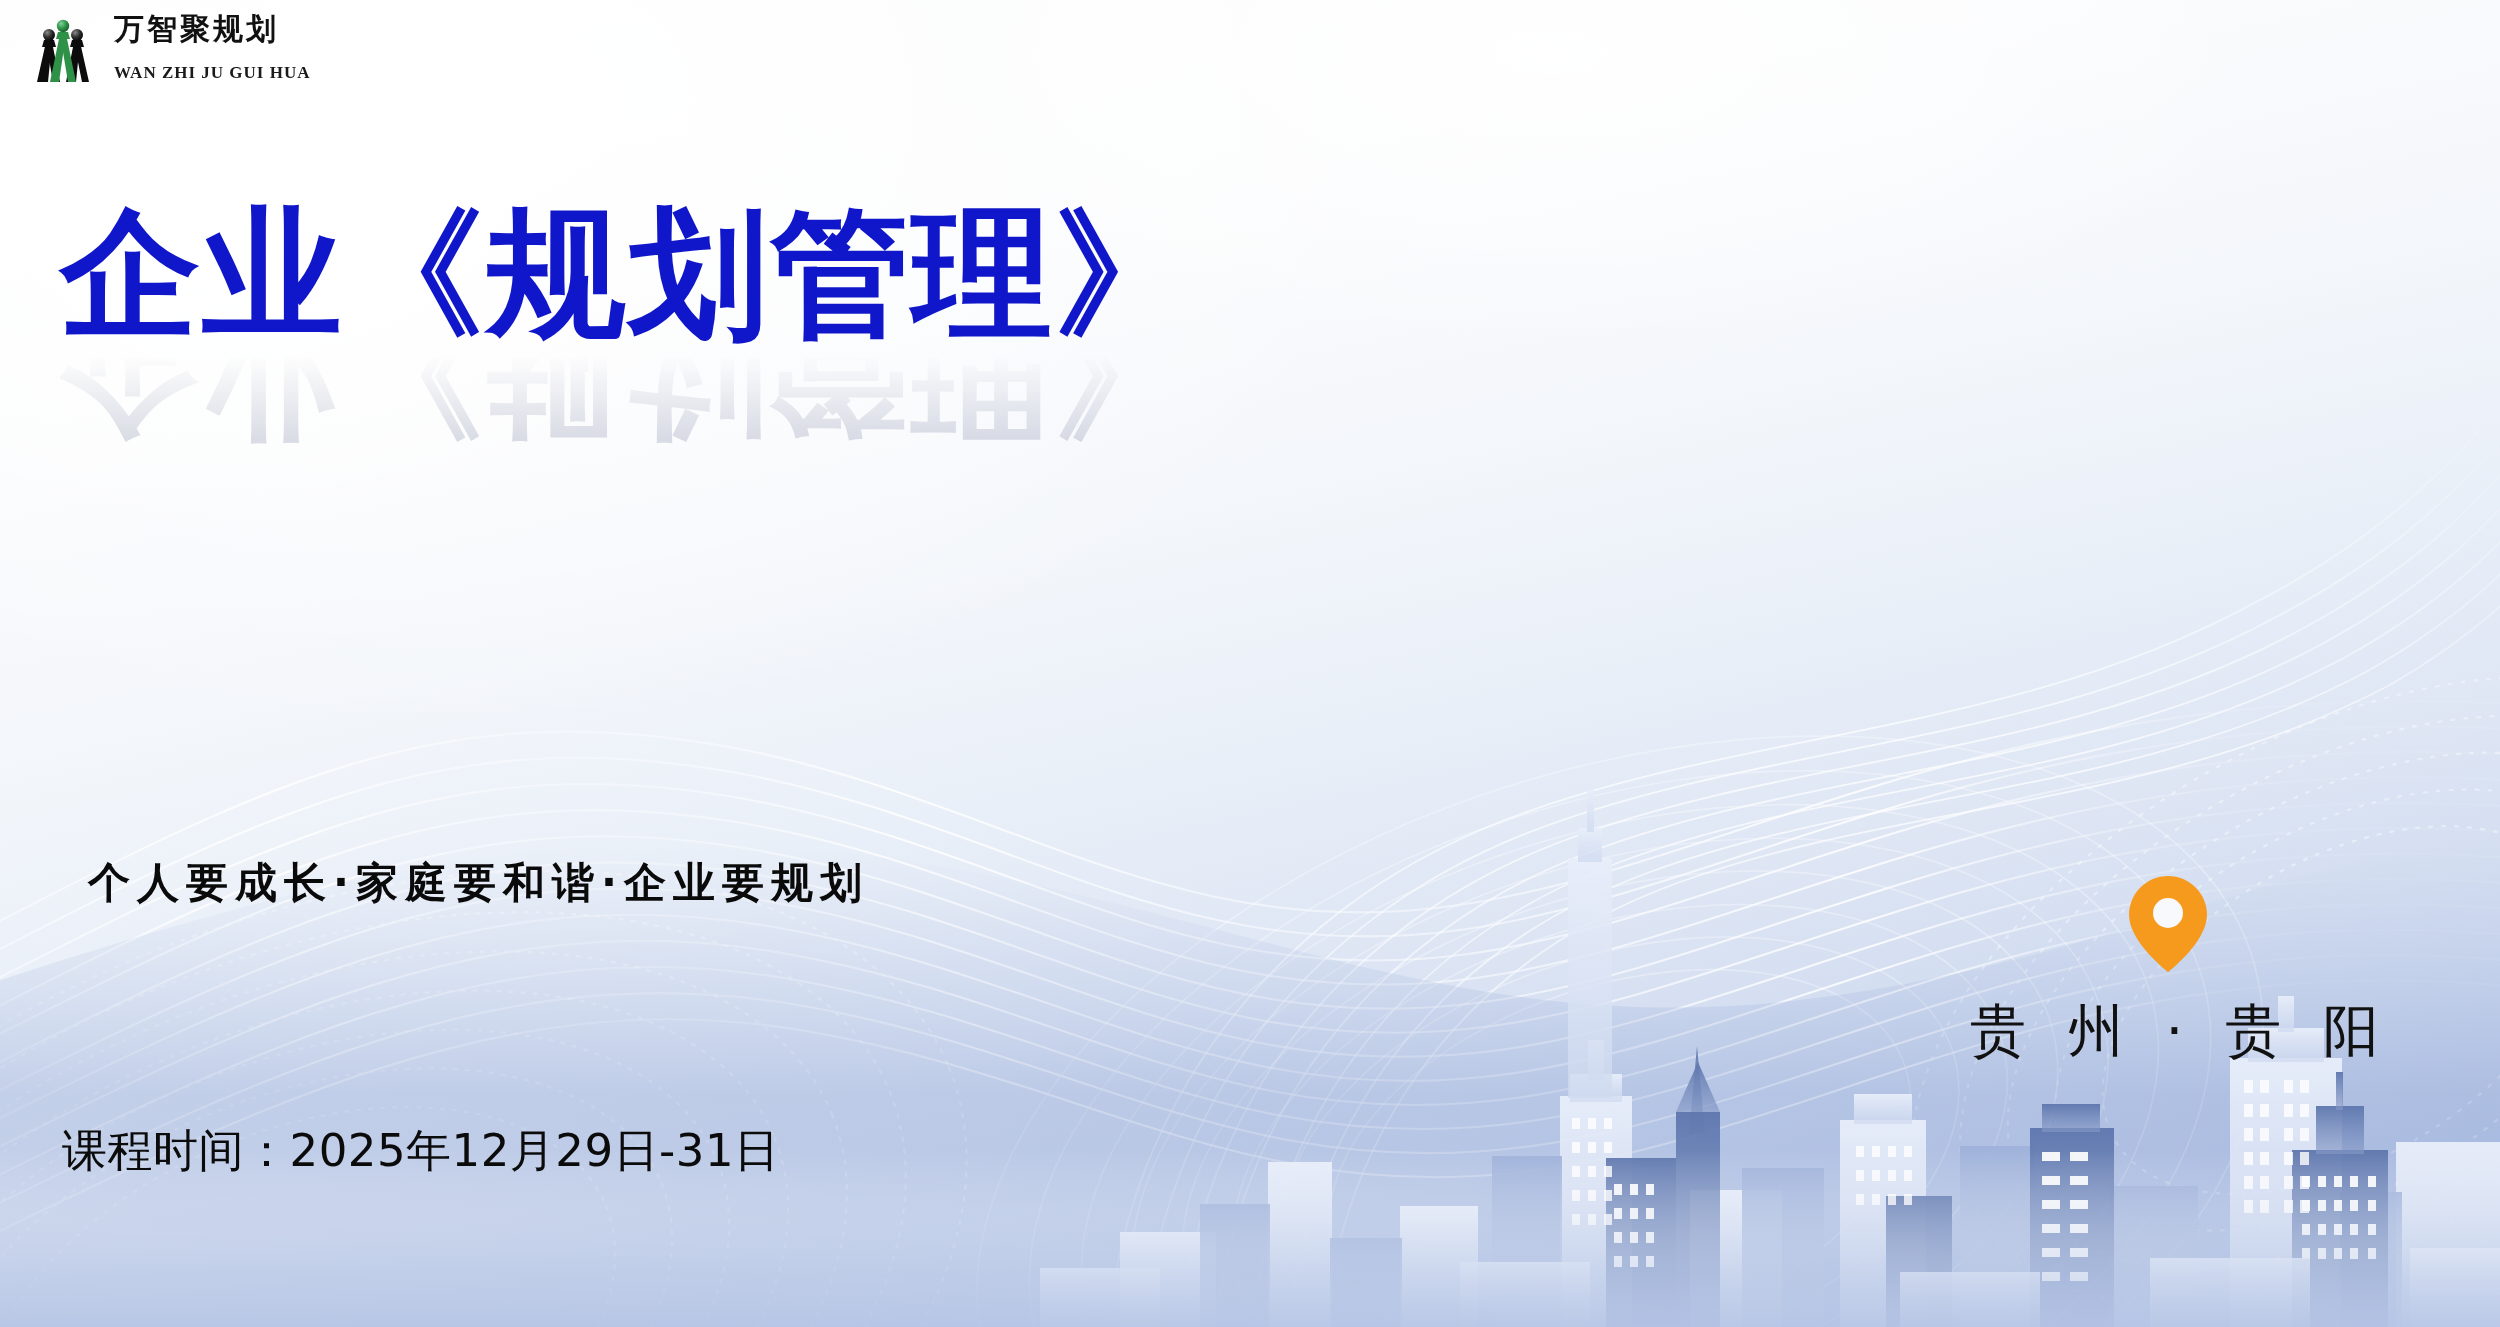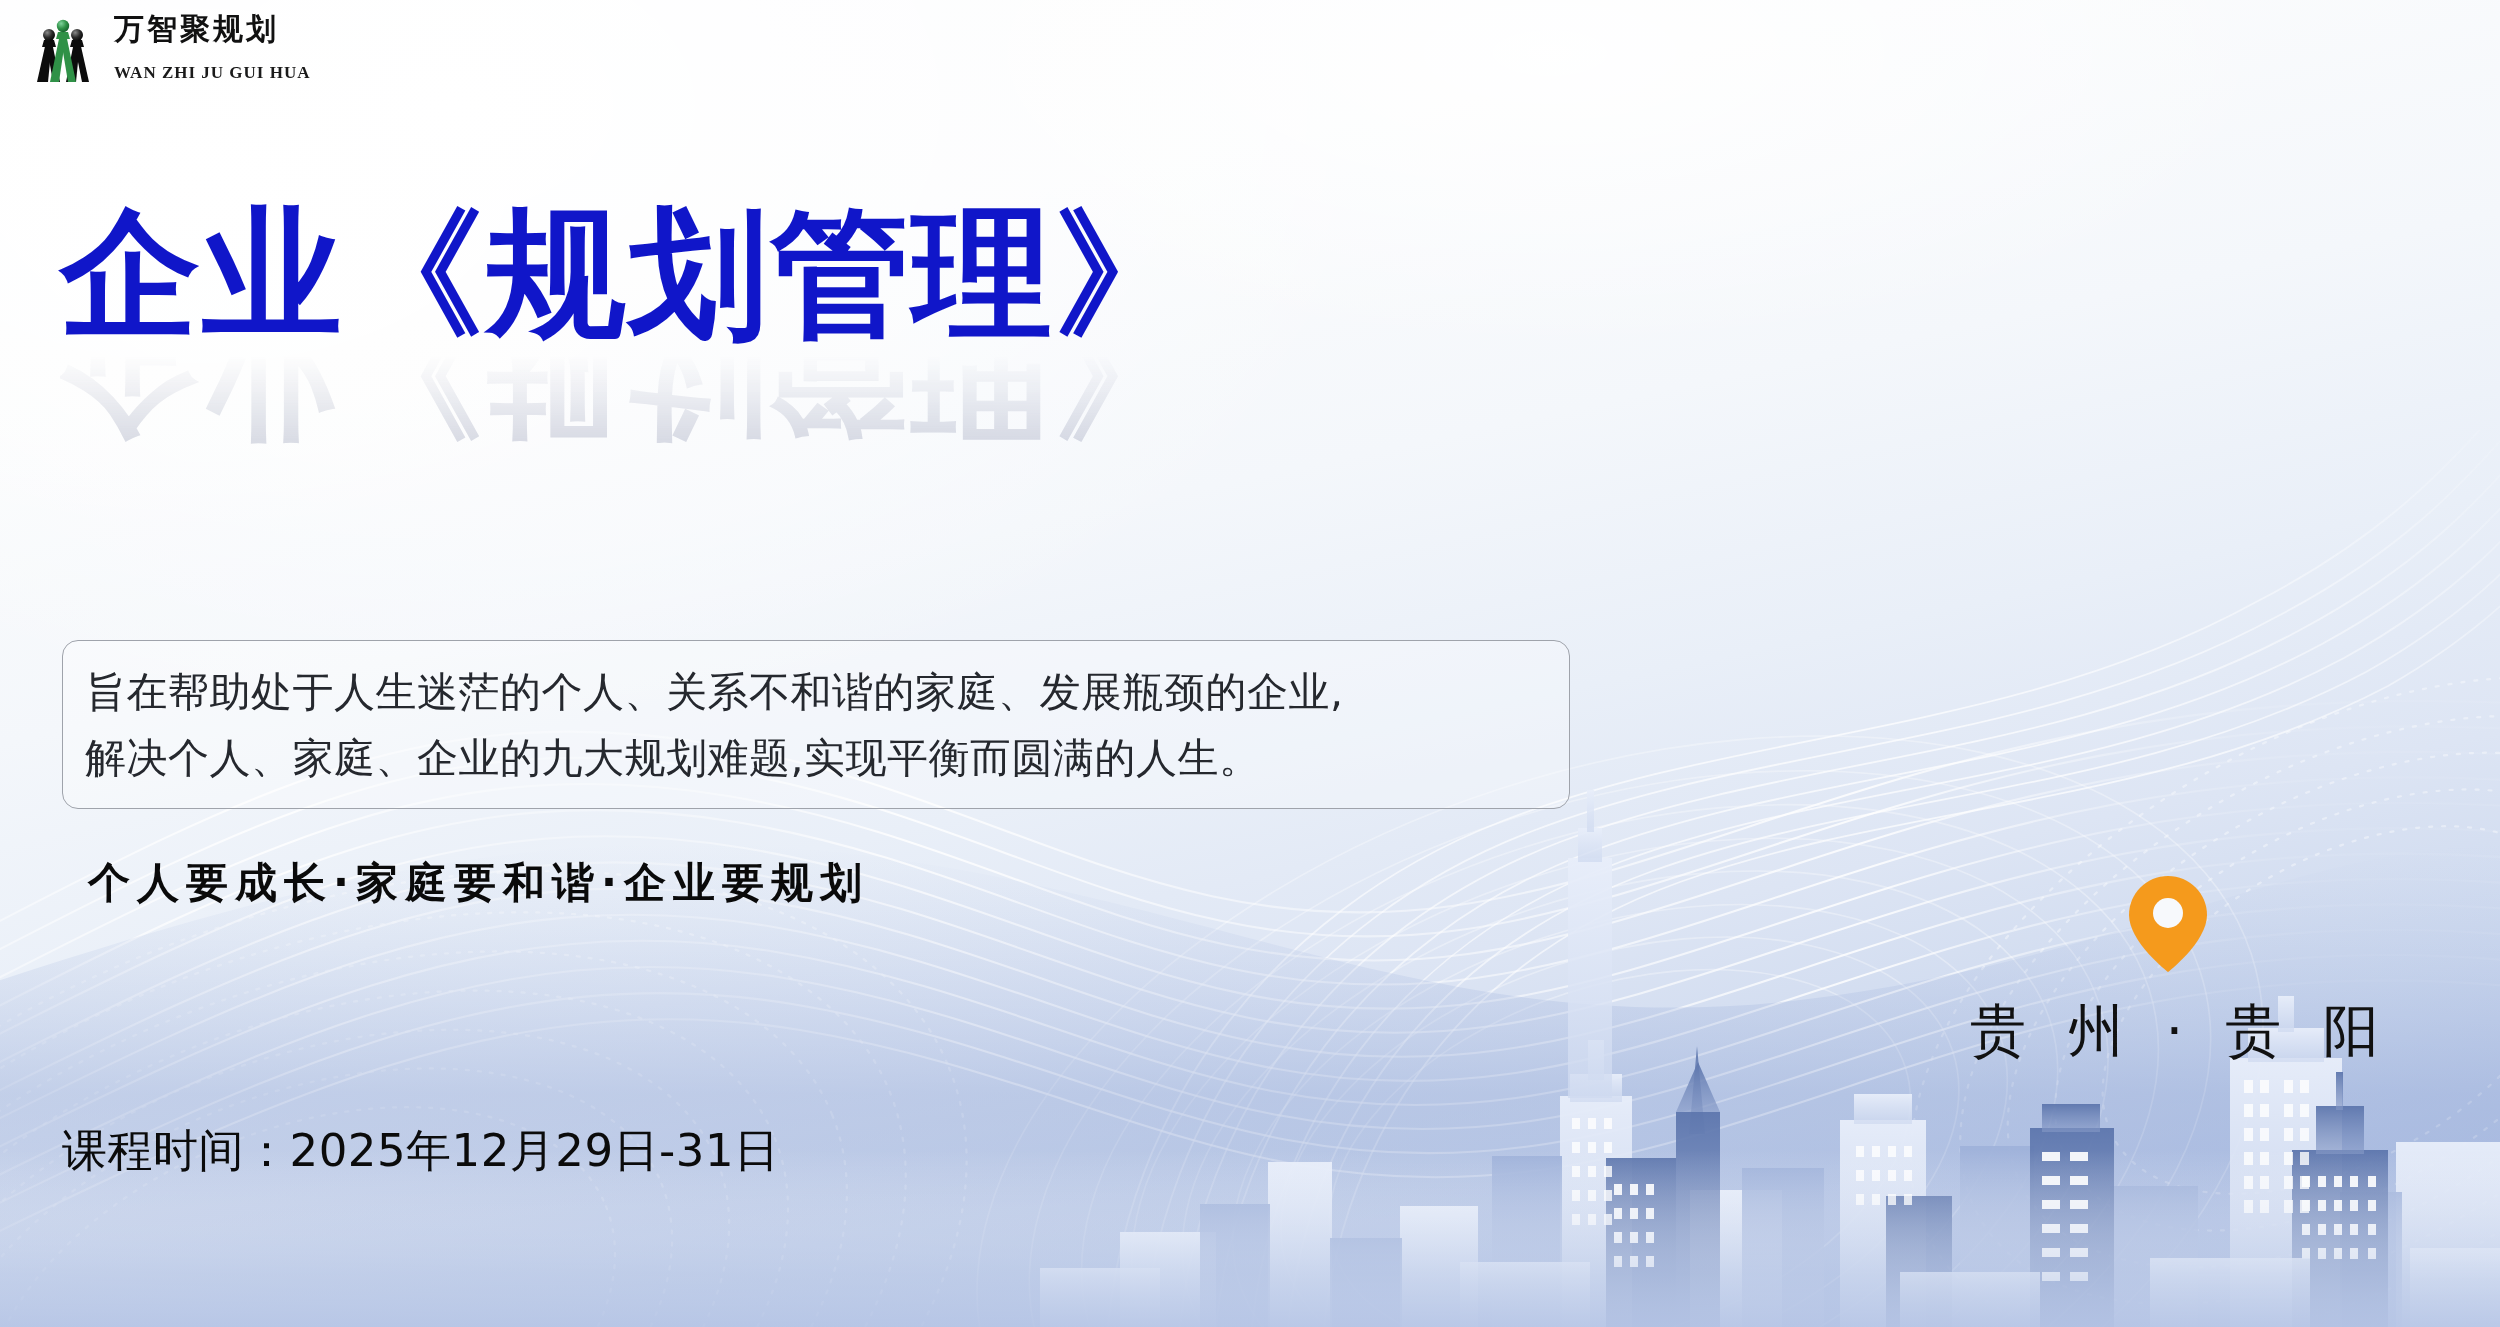--- a/index.html
+++ b/index.html
@@ -437,24 +437,20 @@
       <span id="logo-cn">万智聚规划</span>
       <span id="logo-en">WAN ZHI JU GUI HUA</span>
     </div>
   </div>
 
   <div id="title-wrap">
     <div id="main-title">企业《规划管理》</div>
     <div id="title-reflection">企业《规划管理》</div>
   </div>
 
-  <div id="desc-box">
-    <div class="desc-line">旨在帮助处于人生迷茫的个人、关系不和谐的家庭、发展瓶颈的企业,</div>
-    <div class="desc-line">解决个人、家庭、企业的九大规划难题,实现平衡而圆满的人生。</div>
-  </div>
 
   <div id="tagline">个人要成长·家庭要和谐·企业要规划</div>
 
   <div id="location-block">
     <svg id="pin-icon" width="88" height="104" viewBox="0 0 88 104">
       <path d="M44,4 C22.4,4 5,21.4 5,43 C5,70 44,100 44,100 C44,100 83,70 83,43 C83,21.4 65.6,4 44,4 Z" fill="#F59A1C"></path>
       <circle cx="44" cy="41" r="15" fill="#f7f9fc"></circle>
     </svg>
     <div id="location-name">贵 州 · 贵 阳</div>
   </div>

